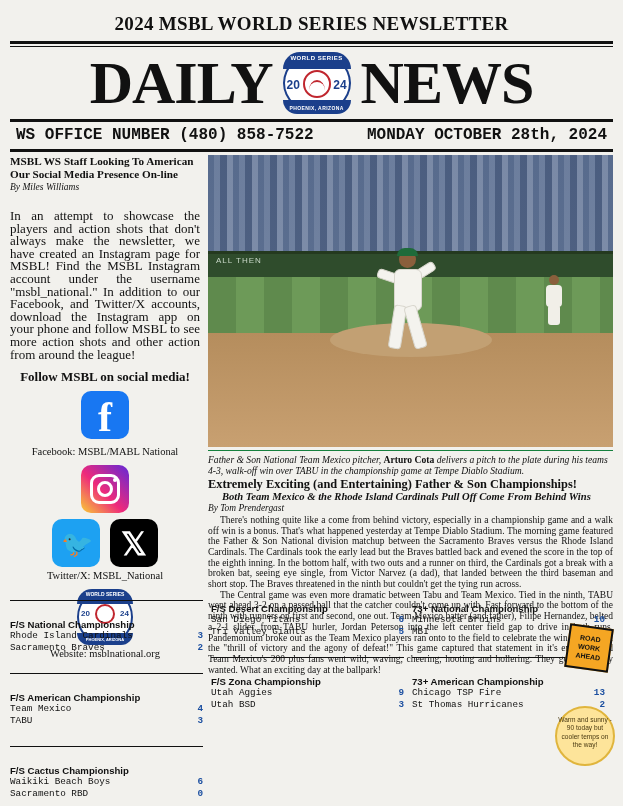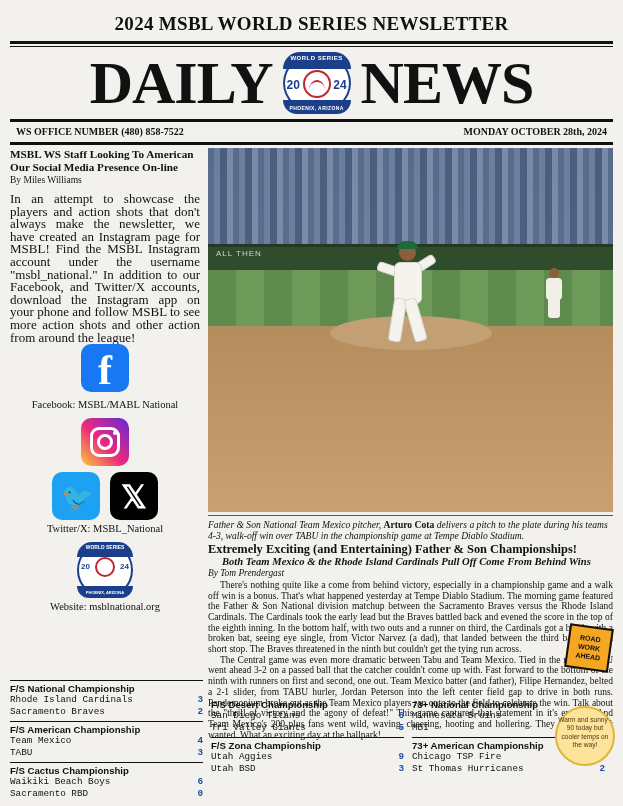--- a/index.html
+++ b/index.html
@@ -122,22 +122,22 @@
     border-top: 2px solid #c0262e;
     border-radius: 50%/100% 100% 0 0;
   }
   
   .infobar {
     display: flex;
     justify-content: space-between;
     align-items: center;
     margin: 0 10px;
     padding: 4px 6px 3px 6px;
-    font-family: Liberation Serif, serif;
-    font-size: 10px;
+    font-family: Liberation Mono, monospace;
+    font-size: 16px;
     font-weight: bold;
   }
   .infobar .rightdate { font-weight: bold; }
   
   .content {
     margin: 3px 10px 0 10px;
     display: flex;
     gap: 8px;
   }
   .col-left {
@@ -147,22 +147,23 @@
   .col-right {
     flex: 1;
   }
   .side-head {
     font-family: "Liberation Serif", serif;
     font-weight: bold;
     font-size: 11.2px;
     line-height: 13px;
   }
   .byline {
+    font-style: italic;
     font-size: 9.5px;
-    margin: 1px 0 8px 0;
+    margin: 1px 0 18px 0;
   }
   .side-body {
     font-size: 13px;
     line-height: 12.6px;
     text-align: justify;
   }
   .follow-head {
     text-align: center;
     font-weight: bold;
     font-size: 13px;
@@ -302,21 +303,21 @@
   .headline {
     text-align: center;
     font-family: "Liberation Serif", serif;
     font-weight: bold;
     font-size: 23px;
     line-height: 27px;
     margin-bottom: 6px;
   }
   .photo {
     width: 100%;
-    height: 364px;
+    height: 292px;
     position: relative;
     overflow: hidden;
     background: linear-gradient(#6f86a8 0%, #8fa2bd 38%, #6d8f5c 39%, #7da468 58%, #b98d5a 59%, #c69a67 100%);
   }
   .photo .crowdrow {
     position: absolute;
     left: 0; right: 0; top: 0; height: 96px;
     background: repeating-linear-gradient(90deg,#55688a 0 6px,#6c7d9c 6px 12px,#47597b 12px 19px,#7b8aa6 19px 25px);
     opacity: .9;
   }
@@ -456,22 +457,22 @@
   }
   .score-col {
     flex: 1;
     padding-right: 8px;
   }
   .score-title {
     font-family: "Liberation Sans", sans-serif;
     font-weight: bold;
     font-size: 9.6px;
     border-top: 1.5px solid #111;
-    padding-top: 2px;
-    margin-top: 3px;
+    padding-top: 18px;
+    margin-top: 19px;
   }
   .score-row {
     display: flex;
     justify-content: space-between;
     font-family: Liberation Mono, monospace;
     font-size: 9.3px;
     line-height: 12px;
   }
   .score-row .val {
     color: #1c4fa0;
@@ -541,20 +542,21 @@
   </div>
   <div class="rule-thick"></div>
 
   <div class="content">
 
     <div class="col-left">
       <div class="side-head">MSBL WS Staff Looking To American Our Social Media Presence On-line</div>
       <div class="byline">By Miles Williams</div>
       <div class="side-body">In an attempt to showcase the players and action shots that don't always make the newsletter, we have created an Instagram page for MSBL!  Find the MSBL Instagram account under the username "msbl_national." In addition to our Facebook, and Twitter/X accounts, download the Instagram app on your phone and follow MSBL to see more action shots and other action from around the league!</div>
 
+      <div class="follow-head">Follow MSBL on social media!</div>
 
       <div class="social-block">
         <span class="sq fb"></span>
       </div>
       <div class="social-caption">Facebook: MSBL/MABL National</div>
 
       <div class="social-block">
         <span class="sq ig">
           <span class="camera"></span>
           <span class="lens"></span>

